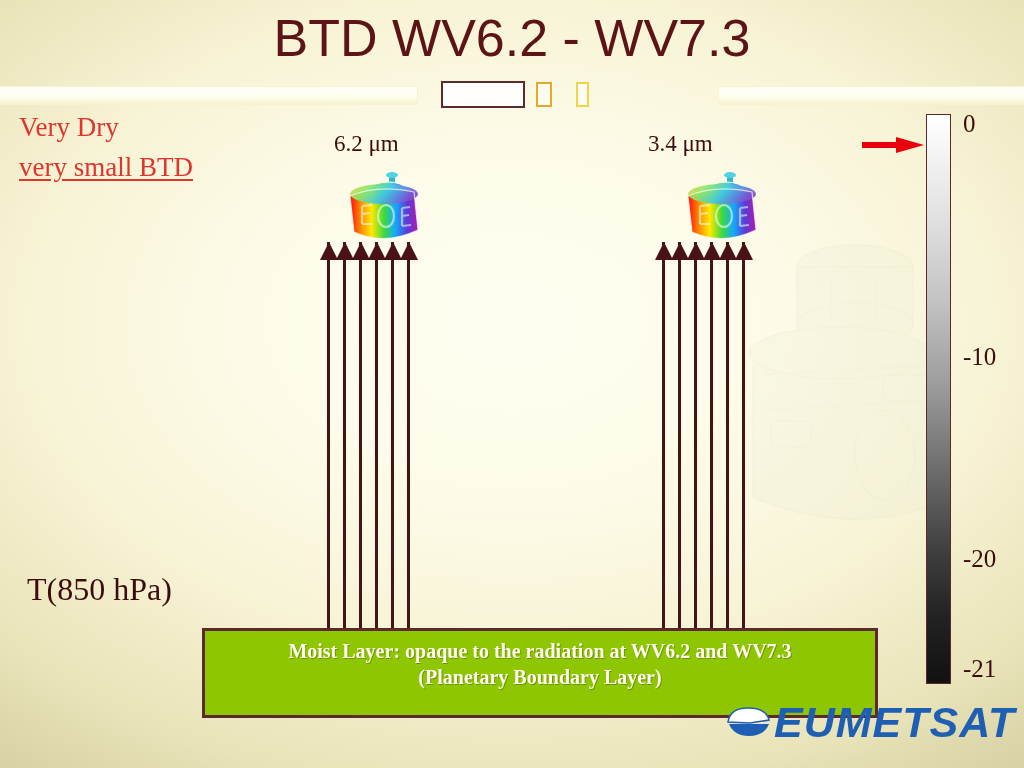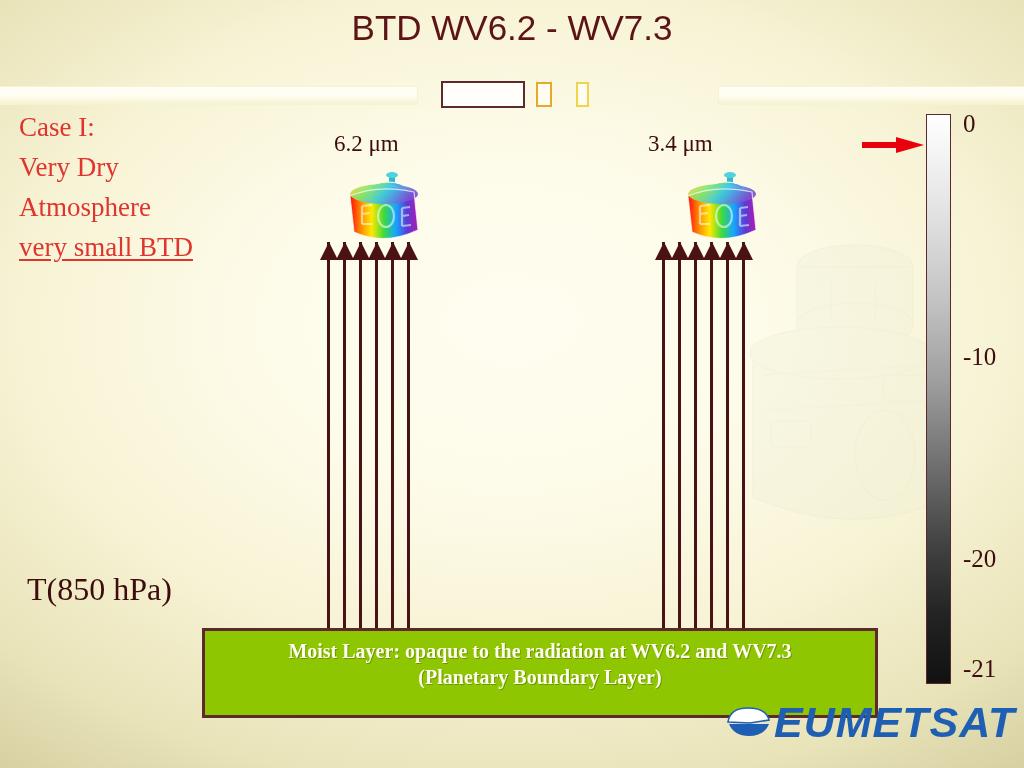--- a/index.html
+++ b/index.html
@@ -40,21 +40,21 @@
   }
 
   
   .title {
     position: absolute;
     left: 0;
     top: 8px;
     width: 1024px;
     text-align: center;
     font-family: "Liberation Sans", sans-serif;
-    font-size: 35px;
+    font-size: 52px;
     font-weight: 400;
     color: #5c1416;
     letter-spacing: 0px;
     white-space: nowrap;
   }
 
   
   .divider-band {
     position: absolute;
     left: 0;
@@ -287,23 +287,21 @@
 
   <div class="divider-band">
     <div class="div-bar left"></div>
     <div class="div-bar right"></div>
   </div>
   <div class="div-box-main"></div>
   <div class="div-box-sm1"></div>
   <div class="div-box-sm2"></div>
 
   <div class="case-text">
-    <div>Case I:</div>
     <div>Very Dry</div>
-    <div>Atmosphere</div>
     <div class="u">very small BTD</div>
   </div>
 
   <div class="chan-label left-lab">6.2 μm</div>
   <div class="chan-label right-lab">3.4 μm</div>
 
   <div class="sat sat-left">
     <svg viewBox="0 0 82 78" width="82" height="78">
       <defs>
         <linearGradient id="rb1" x1="0" y1="0" x2="1" y2="0">

